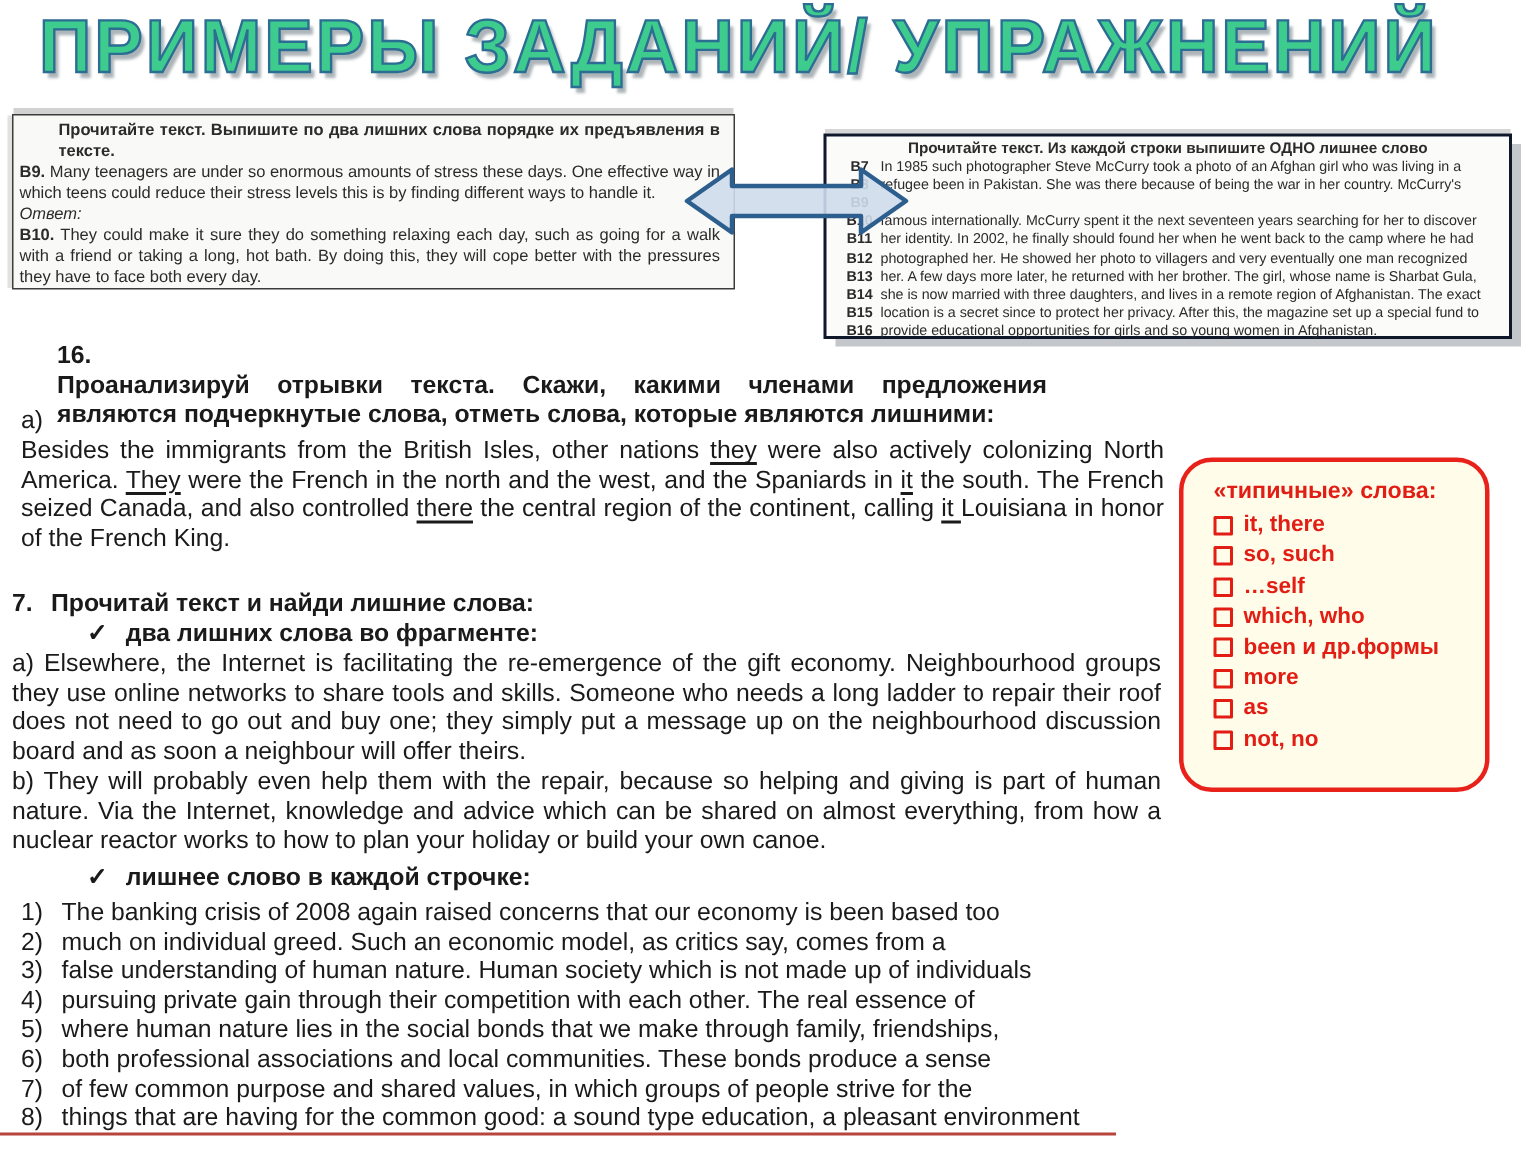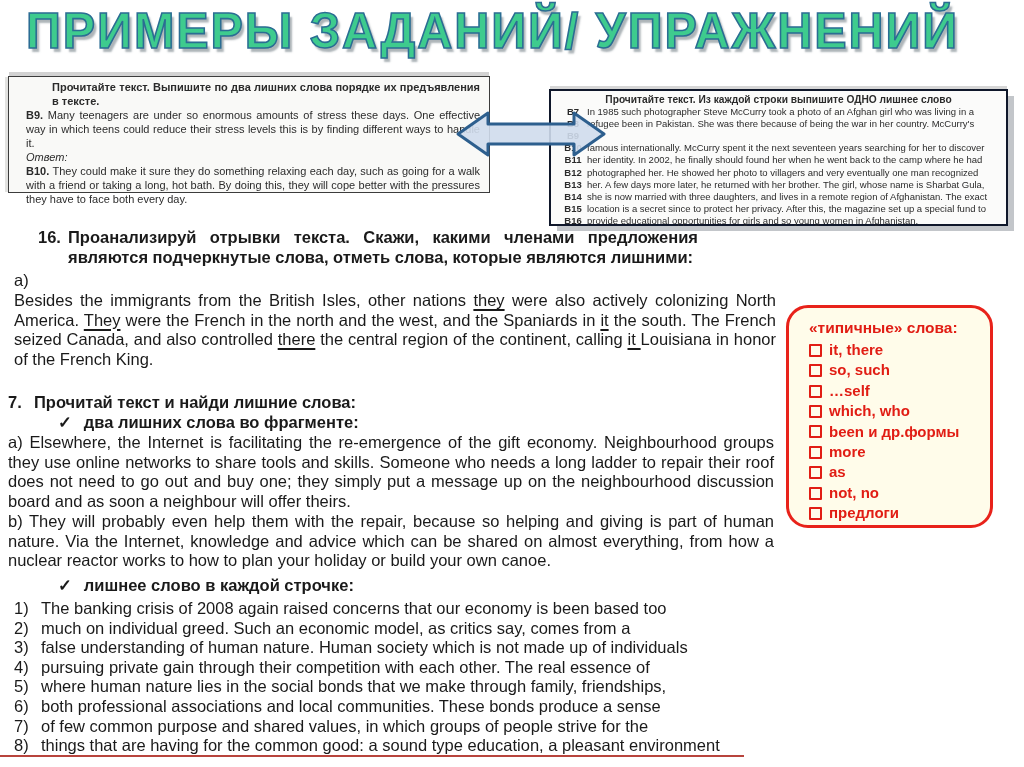--- a/index.html
+++ b/index.html
@@ -12,40 +12,40 @@
     left:26px;top:2px;width:990px;
     font-weight:700;font-size:50px;letter-spacing:2px;
     color:#3ecb8e;
     -webkit-text-stroke:1.6px #2b6d93;
     text-shadow:3px 4px 2px rgba(145,155,160,.75);
     white-space:nowrap;transform:scaleX(.97);transform-origin:left top;
   }
 
   
   .scan{background:#f9f9f7;border:1.5px solid #3c3c3c;color:#2b2b2b;box-sizing:border-box;}
-  .scan-left{left:8px;top:76px;width:482px;height:117px;padding:3px 9px 3px 17px;
+  .scan-left{left:8px;top:76px;width:482px;height:117px;padding:3px 9px 3px 4px;
     font-size:11px;line-height:14px;
     box-shadow:0 -5px 0 -1px #d2d2d2, -4px 0 0 -1px #e2e2e0;}
   .scan-left p{margin:0;text-align:justify;}
   .scan-head{font-weight:700;padding-left:26px;}
   .scan-answer{font-style:italic;}
   .scan-right{left:549px;top:89px;width:459px;height:137px;padding:3px 8px;
     font-size:9.5px;line-height:12.1px;background:#fbfbfa;border:2px solid #0f172a;
     box-shadow:7px 6px 0 -1px #c3c6ca, 0 -4px 0 -1px #d6d6d6;}
   .scan-head2{margin:0;font-weight:700;text-align:center;font-size:10.2px;}
   .srow{display:flex;white-space:nowrap;overflow:hidden;}
   .srow .blbl{flex:none;width:28px;font-weight:700;text-align:center;}
 
   
   .arrow-wrap{left:455px;top:105px;width:152px;height:58px;z-index:6;}
 
   
   .bodytext{font-size:16.5px;line-height:19.7px;}
   .ulw{font-weight:400;text-decoration:underline;text-decoration-thickness:2px;text-underline-offset:3px;}
-  .ex16-head{left:38px;top:228px;width:660px;font-weight:700;display:flex;}
+  .ex16-head{left:38px;top:228px;width:660px;font-weight:700;display:flex;flex-direction:column;}
   .ex16-head .num{flex:none;width:30px;}
   .ex16-head .htxt{flex:1;text-align:justify;}
   .item-label{left:14px;top:271px;}
   .para16{left:14px;top:291px;width:762px;text-align:justify;}
   .ex7-head{left:8px;top:393px;font-weight:700;display:flex;width:700px;}
   .ex7-head .num{flex:none;width:26px;}
   .check-line{left:58px;font-weight:700;}
   .check-line .tick{margin-right:12px;font-weight:700;}
   .para7{left:8px;top:433px;width:766px;text-align:justify;}
   .list8{left:14px;top:599px;width:770px;}
@@ -209,19 +209,15 @@
       <span>more</span>
     </div>
   <div class="chk">
       <span class="cbox"></span>
       <span>as</span>
     </div>
   <div class="chk">
       <span class="cbox"></span>
       <span>not, no</span>
     </div>
-  <div class="chk">
-      <span class="cbox"></span>
-      <span>предлоги</span>
-    </div>
 </div>
 
 <div class="abs bottom-line"></div>
 
 </body></html>

